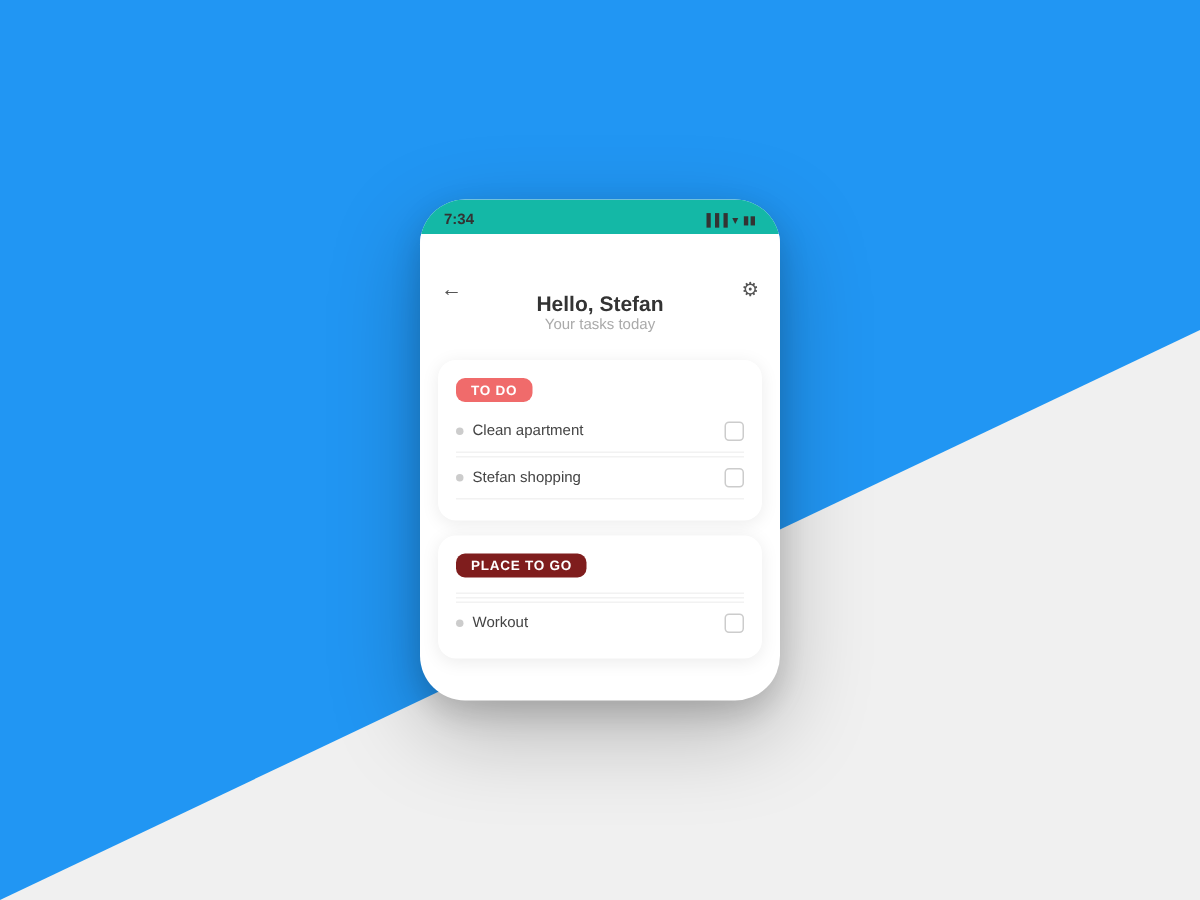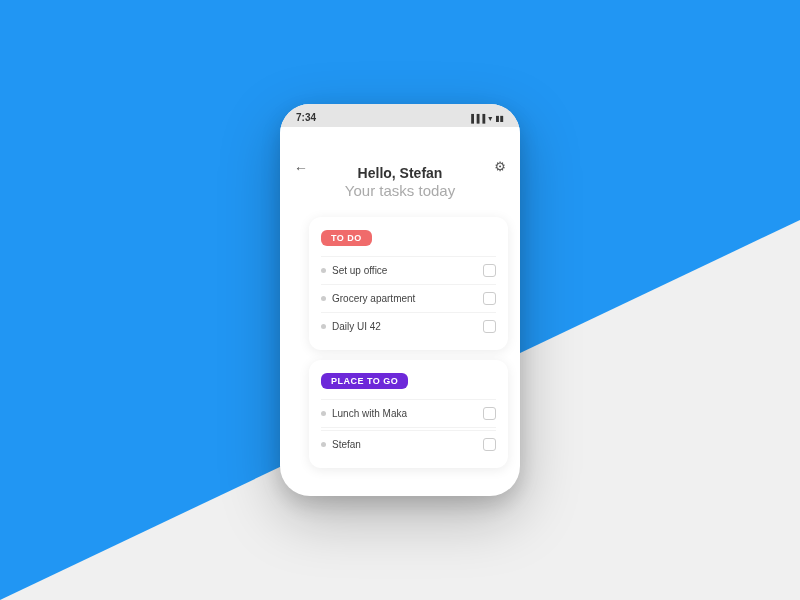--- a/index.html
+++ b/index.html
@@ -55,23 +55,23 @@
       background: #ffffff;
       border-radius: 30px;
       box-shadow: 0 20px 60px rgba(0,0,0,0.25), 0 8px 20px rgba(0,0,0,0.15);
       overflow: hidden;
       padding-bottom: 20px;
     }
 
     .status-bar {
       display: flex;
       justify-content: space-between;
-      align-items: flex-end;
+      align-items: center;
       padding: 8px 16px 4px;
-      background: #e5e5e5;
+      background: #14b8a6;
     }
 
     .status-time {
       font-size: 10px;
       font-weight: 600;
       color: #333;
     }
 
     .status-icons {
       display: flex;
@@ -108,31 +108,30 @@
     }
 
     .header-title {
       font-size: 14px;
       font-weight: 600;
       color: #333;
       margin-top: 32px;
     }
 
     .header-subtitle {
-      font-size: 15px;
+      font-size: 10px;
       color: #aaa;
       margin-top: 1px;
     }
 
     .content {
       padding: 8px 12px;
       display: flex;
       flex-direction: column;
       gap: 10px;
-      margin-left: 17px;
     }
 
     .card {
       background: #fff;
       border-radius: 12px;
       box-shadow: 0 2px 12px rgba(0,0,0,0.08);
       padding: 10px 12px 12px;
     }
 
     .card-badge {
@@ -144,21 +143,21 @@
       color: #fff;
       margin-bottom: 8px;
       letter-spacing: 0.5px;
     }
 
     .badge-todo {
       background: #f06b6b;
     }
 
     .badge-placetogo {
-      background: #6d28d9;
+      background: #7f1d1d;
     }
 
     .task-item {
       display: flex;
       align-items: center;
       justify-content: space-between;
       padding: 5px 0;
     }
 
     .task-left {
@@ -220,62 +219,48 @@
         <div class="header-title">Hello, Stefan</div>
         <div class="header-subtitle">Your tasks today</div>
       </div>
       <span class="settings-btn">⚙</span>
     </div>
 
     <div class="content">
 
       <div class="card">
         <div class="card-badge badge-todo">TO DO</div>
-        <div class="divider"></div>
         <div class="task-item">
           <div class="task-left">
             <div class="task-dot"></div>
-            <span class="task-label">Set up office</span>
+            <span class="task-label">Clean apartment</span>
           </div>
           <div class="task-checkbox"></div>
         </div>
         <div class="divider"></div>
+        <div class="divider"></div>
         <div class="task-item">
           <div class="task-left">
             <div class="task-dot"></div>
-            <span class="task-label">Grocery apartment</span>
+            <span class="task-label">Stefan shopping</span>
           </div>
           <div class="task-checkbox"></div>
         </div>
         <div class="divider"></div>
+      </div>
+
+      <div class="card">
+        <div class="card-badge badge-placetogo">PLACE TO GO</div>
+        <div class="divider"></div>
+        <div class="divider"></div>
+        <div class="divider"></div>
         <div class="task-item">
           <div class="task-left">
             <div class="task-dot"></div>
-            <span class="task-label">Daily UI 42</span>
+            <span class="task-label">Workout</span>
           </div>
           <div class="task-checkbox"></div>
         </div>
       </div>
 
-      <div class="card">
-        <div class="card-badge badge-placetogo">PLACE TO GO</div>
-        <div class="divider"></div>
-        <div class="task-item">
-          <div class="task-left">
-            <div class="task-dot"></div>
-            <span class="task-label">Lunch with Maka</span>
-          </div>
-          <div class="task-checkbox"></div>
-        </div>
-        <div class="divider"></div>
-        <div class="divider"></div>
-        <div class="task-item">
-          <div class="task-left">
-            <div class="task-dot"></div>
-            <span class="task-label">Stefan</span>
-          </div>
-          <div class="task-checkbox"></div>
-        </div>
-      </div>
-
     </div>
   </div>
 </div>
 
 </body></html>

